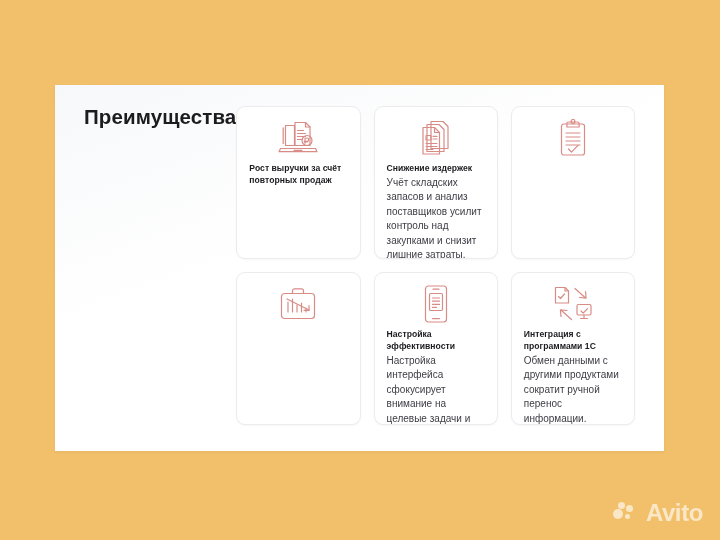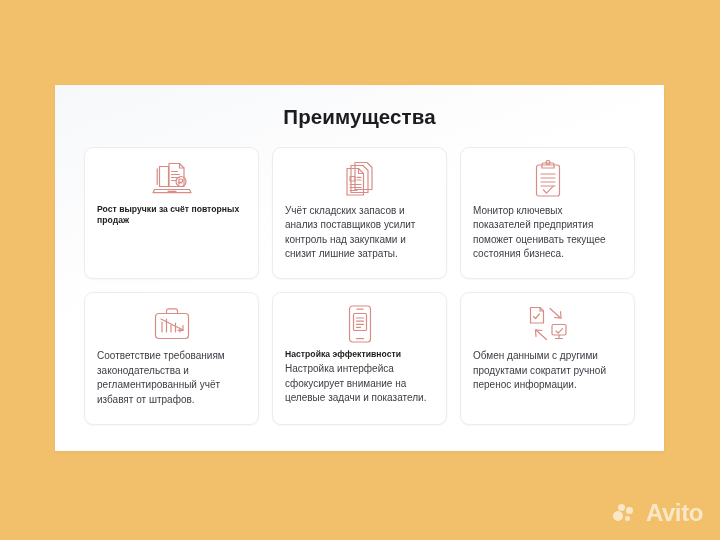--- a/index.html
+++ b/index.html
@@ -25,21 +25,21 @@
     height: 366px;
     background: #ffffff;
     background-image: linear-gradient(160deg, #f7f8fa 0%, #ffffff 42%, #ffffff 100%);
     box-shadow: 0 1px 3px rgba(0,0,0,0.06);
   }
 
   .panel-inner {
     padding: 21px 29px 26px 29px;
     height: 100%;
     display: flex;
-    flex-direction: column;
+    flex-direction: row;
   }
 
   
   .page-title {
     text-align: center;
     font-size: 20.5px;
     font-weight: bold;
     color: #1c1c20;
     letter-spacing: 0.1px;
     margin-bottom: 18px;
@@ -94,21 +94,21 @@
     line-height: 1.45;
     letter-spacing: 0.01px;
   }
 
   
   .avito-mark {
     position: absolute;
     right: 17px;
     bottom: 15px;
     display: flex;
-    align-items: center;
+    align-items: flex-start;
     gap: 12px;
     opacity: 0.62;
     pointer-events: none;
   }
 
   .avito-dots {
     width: 21px;
     height: 21px;
     position: relative;
     flex: 0 0 auto;
@@ -180,62 +180,61 @@
             <path d="M15.5 8.5 v5 h5"></path>
 
             <rect x="7" y="16.5" width="5" height="4.5" rx="0.6"></rect>
             <path d="M14 17.3 h4"></path>
             <path d="M14 20 h4"></path>
             <path d="M7 24.5 h11"></path>
             <path d="M7 27.5 h11"></path>
             <path d="M7 30.5 h7"></path>
           </svg>
         </div>
+        <div class="card-title">Снижение издержек</div>
         <div class="card-body">Учёт складских запасов и анализ поставщиков усилит контроль над закупками и снизит лишние затраты.</div>
       </div>
 
       <div class="card">
         <div class="card-icon">
           <svg width="28" height="38" viewBox="0 0 28 38" fill="none" stroke="#d98b86" stroke-width="1.2" stroke-linecap="round" stroke-linejoin="round">
 
             <rect x="2.5" y="5" width="23" height="31" rx="2.2"></rect>
 
             <path d="M9.5 3 h9 a1.6 1.6 0 0 1 1.6 1.6 v3.4 h-12.2 v-3.4 a1.6 1.6 0 0 1 1.6 -1.6 z"></path>
             <circle cx="14" cy="2.4" r="1.9"></circle>
 
             <path d="M7 14 h14"></path>
             <path d="M7 18 h14"></path>
             <path d="M7 22 h14"></path>
             <path d="M7 26 h14"></path>
 
             <path d="M9.5 30 l3 3.2 l6.5 -6.8"></path>
           </svg>
         </div>
-        <div class="card-body">Монитор ключевых показателей предприятия поможет оценивать текущее состояния бизнеса.</div>
       </div>
 
       <div class="card">
         <div class="card-icon">
           <svg width="38" height="36" viewBox="0 0 38 36" fill="none" stroke="#d98b86" stroke-width="1.2" stroke-linecap="round" stroke-linejoin="round">
 
             <path d="M13.5 7.5 v-2.6 a2 2 0 0 1 2 -2 h7 a2 2 0 0 1 2 2 v2.6"></path>
 
             <rect x="2.5" y="7.5" width="33" height="25" rx="3"></rect>
 
             <path d="M9 26 v-10"></path>
             <path d="M13.5 26 v-13"></path>
             <path d="M18 26 v-7"></path>
             <path d="M22.5 26 v-9"></path>
             <path d="M27 26 v-4"></path>
 
             <path d="M8 13 l22 11"></path>
             <path d="M30 19.5 v4.8 h-5"></path>
           </svg>
         </div>
-        <div class="card-body">Соответствие требованиям законодательства и регламентированный учёт избавят от штрафов.</div>
       </div>
 
       <div class="card">
         <div class="card-icon">
           <svg width="26" height="40" viewBox="0 0 26 40" fill="none" stroke="#d98b86" stroke-width="1.2" stroke-linecap="round" stroke-linejoin="round">
 
             <rect x="2.5" y="2" width="21" height="36" rx="3"></rect>
             <path d="M10 5.2 h6"></path>
             <path d="M9.5 34.6 h7"></path>
 
@@ -263,20 +262,21 @@
 
             <rect x="24" y="19.5" width="14" height="10.5" rx="1.4"></rect>
             <path d="M28 26 l2.2 2.2 l4.3 -4.6"></path>
             <path d="M31 30 v3.5"></path>
             <path d="M27.5 33.5 h7"></path>
 
             <path d="M18.5 34.5 l-10 -9"></path>
             <path d="M8 31.5 l-0.6 -6.6 l6.6 0.6"></path>
           </svg>
         </div>
+        <div class="card-title">Интеграция с программами 1С</div>
         <div class="card-body">Обмен данными с другими продуктами сократит ручной перенос информации.</div>
       </div>
 
     </div>
   </div>
 </div>
 
 <div class="avito-mark">
   <span class="avito-dots">
     <i class="d1"></i>

